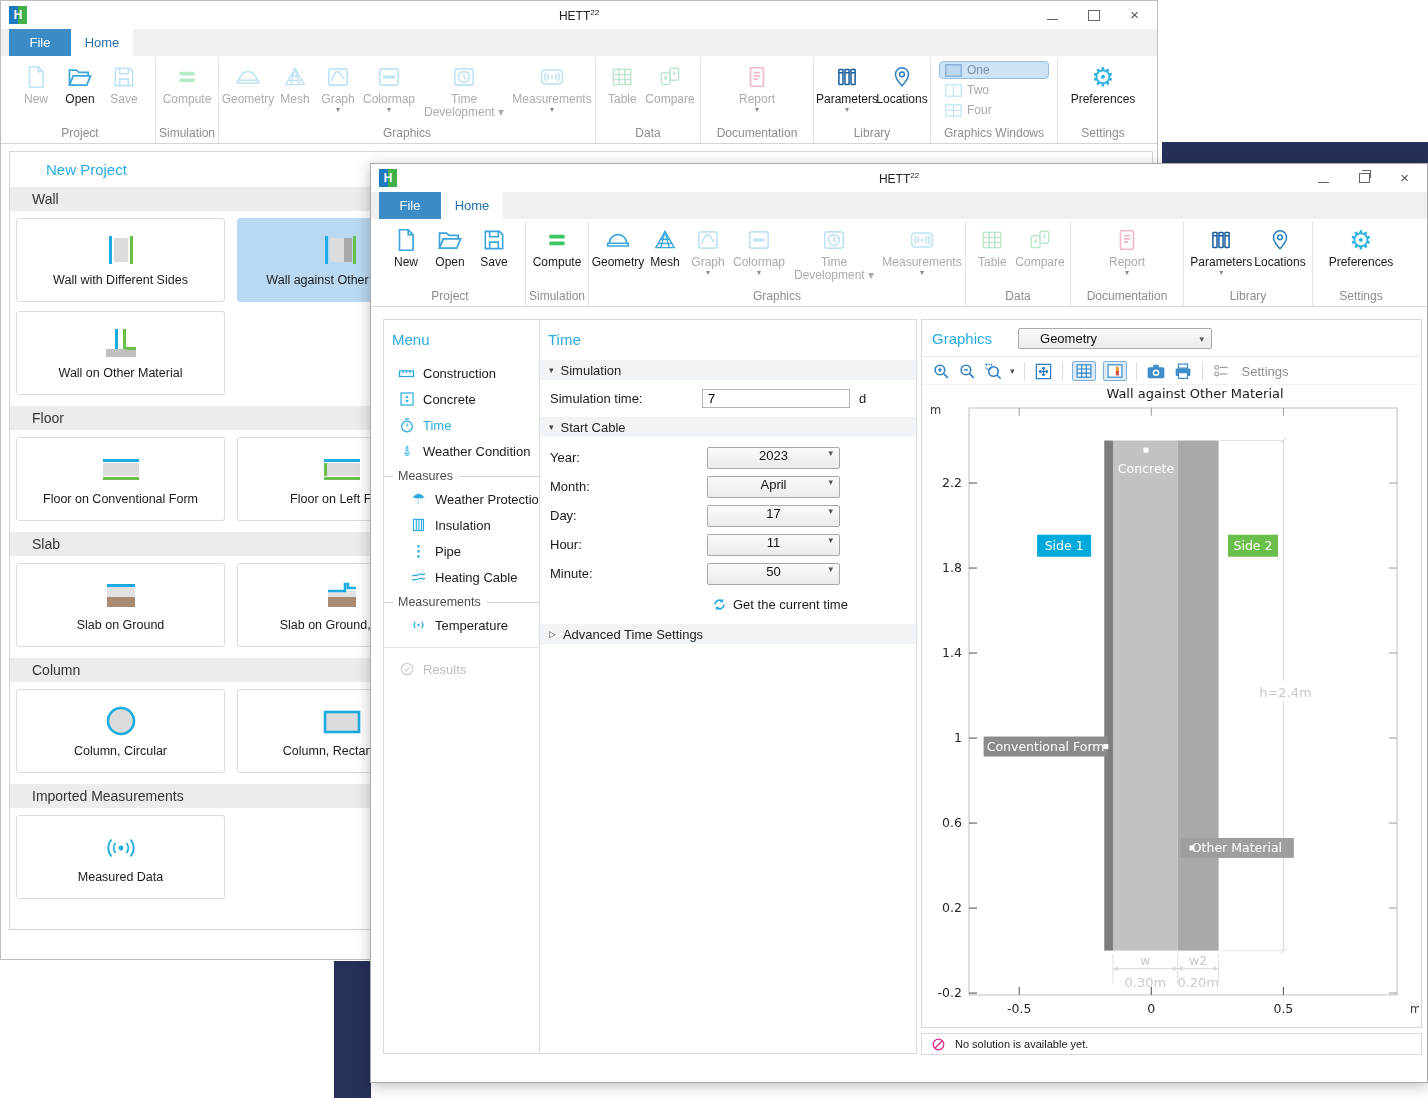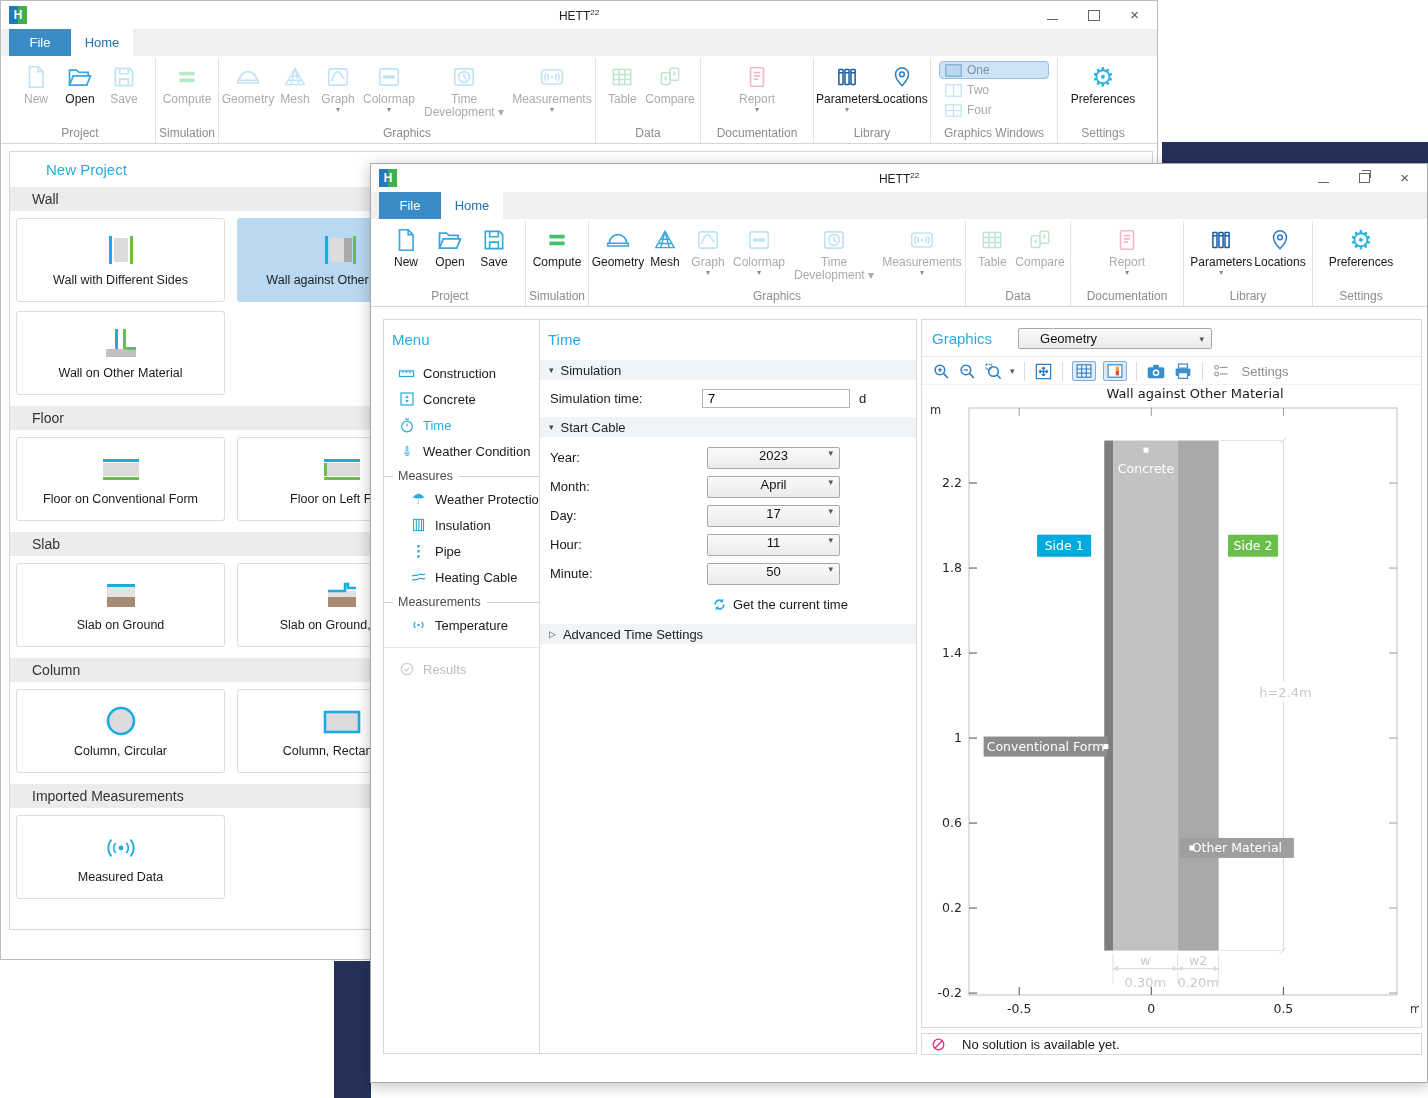--- a/index.html
+++ b/index.html
@@ -81,21 +81,21 @@
   .ghead{display:flex;align-items:center;margin:8px 0 7px 10px}
   .gsel{position:relative;margin-left:26px;width:194px;height:21px;border:1px solid #a8a8a8;border-radius:2px;
         background:linear-gradient(#fafafa,#ebebeb);display:flex;align-items:center;font-size:13px;color:#111;padding-left:21px;box-sizing:border-box}
   .gsel .car{position:absolute;right:7px;font-size:9px;color:#555}
   .gtools{display:flex;align-items:center;gap:7px;padding:4px 0 3px 10px;border-top:1px solid #e9e9e9;border-bottom:1px solid #f2f2f2}
   .tbtn{display:flex;align-items:center;justify-content:center;color:#2e7fc2}
   .tbtn.tgl{border:1px solid #7fafdc;background:#ddeaf7;border-radius:2px;padding:1px 2px}
   .tsep{width:1px;height:19px;background:#dcdcdc;margin:0 2px}
   .tlabel{font-size:13px;color:#8d8d8d;margin-left:5px}
   #chart{display:block}
-  .statusbar{display:flex;align-items:center;font-size:13px;color:#1a1a1a;gap:16px;padding-left:9px}
+  .statusbar{display:flex;align-items:center;font-size:11px;color:#1a1a1a;gap:9px;padding-left:9px}
 </style>
 </head>
 <body>
 
 <div class="navy" style="left:1162px;top:142px;width:266px;height:21px"></div>
 <div class="navy" style="left:334px;top:961px;width:37px;height:137px"></div>
 
 <div class="window" style="left:0;top:0;width:1158px;height:960px">
   <div class="titlebar">
     <div class="logo">H</div>

